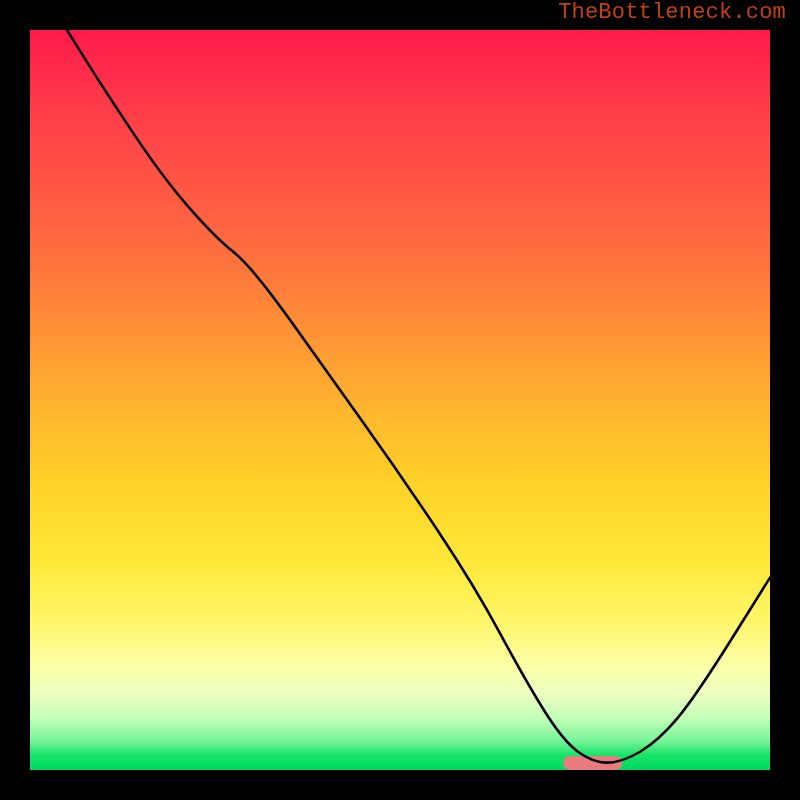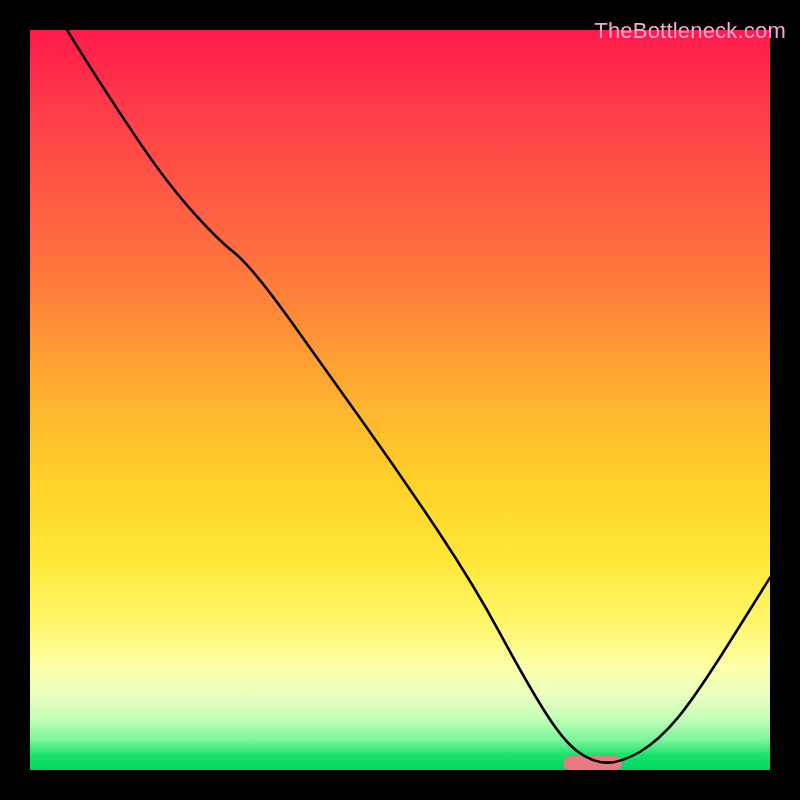--- a/index.html
+++ b/index.html
@@ -7,27 +7,28 @@
     padding: 0;
     width: 800px;
     height: 800px;
     background: #000;
     font-family: Arial, Helvetica, sans-serif;
     position: relative;
     overflow: hidden;
   }
   .watermark {
     position: absolute;
-    top: 18px;
+    top: 0;
     right: 14px;
-    color: #f9a8d4;
+    color: #c2410c;
     font-size: 22px;
     font-weight: 500;
     z-index: 20;
     letter-spacing: 0.2px;
+    font-family: Liberation Mono, monospace;
   }
   .plot-area {
     position: absolute;
     left: 30px;
     top: 30px;
     width: 740px;
     height: 740px;
     
     background: linear-gradient(to bottom,
       #ff1a4b 0%,

